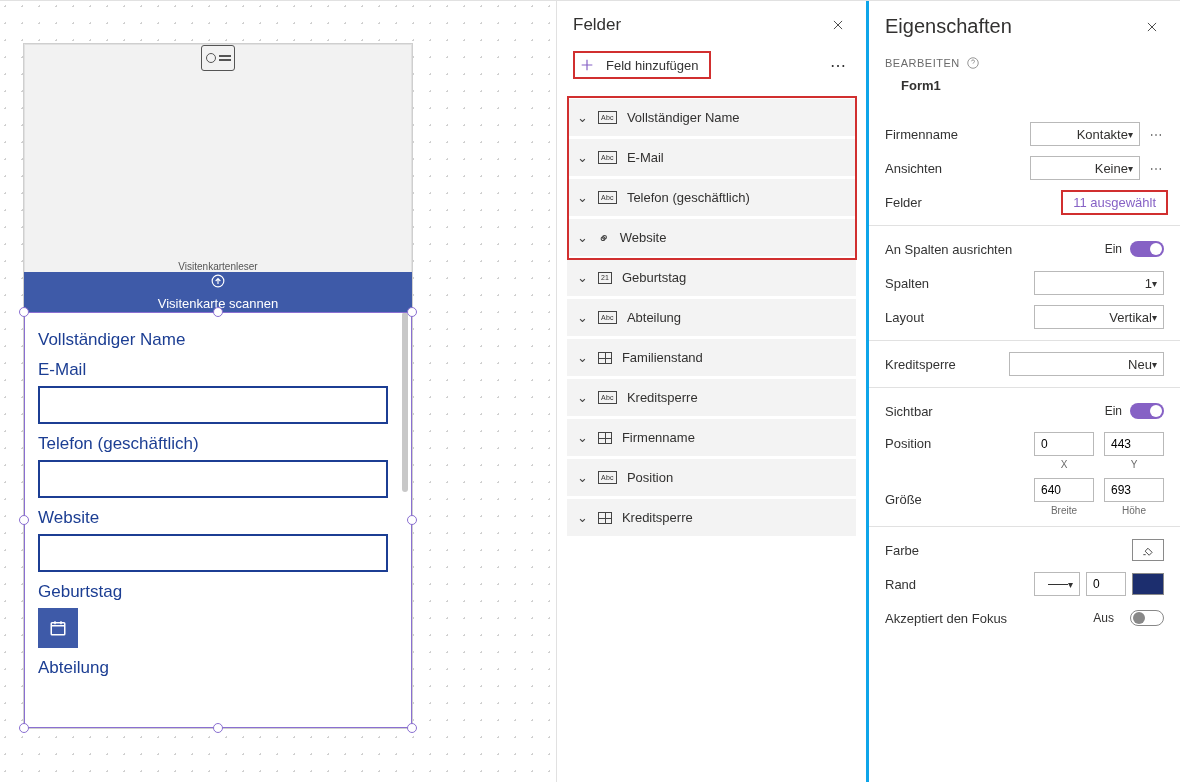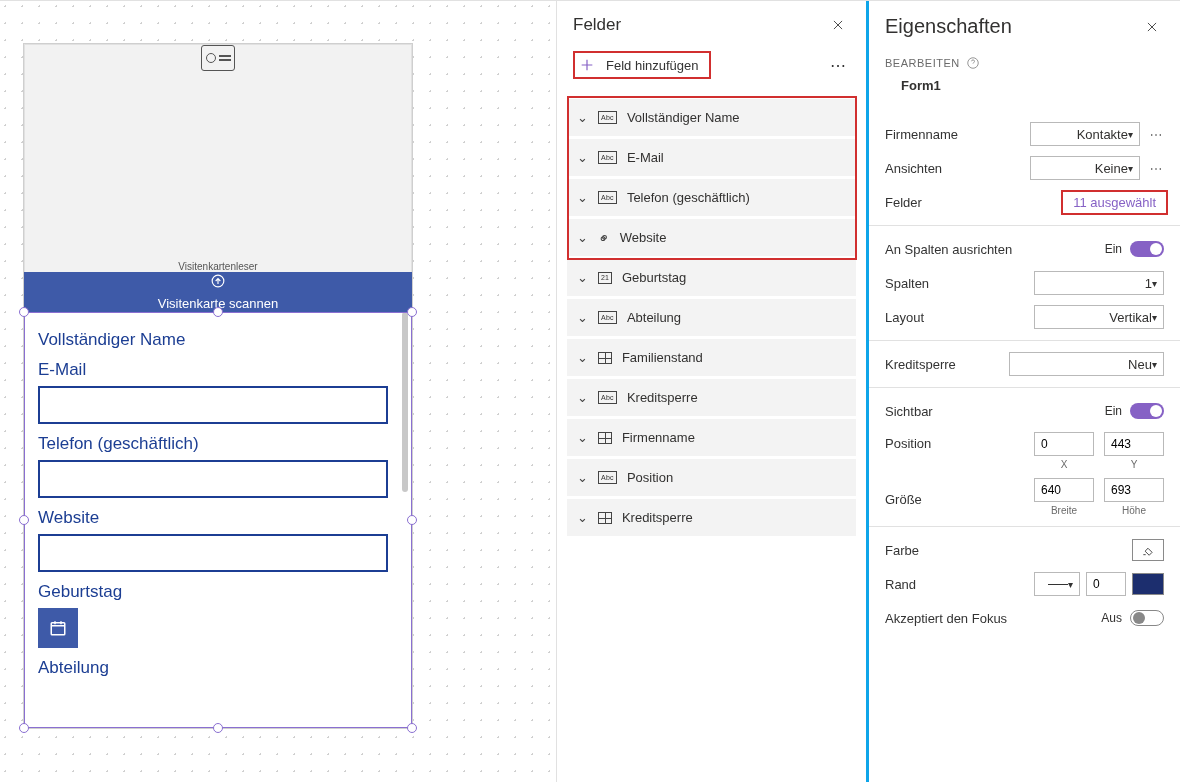--- a/index.html
+++ b/index.html
@@ -381,18 +381,18 @@
       <div class="sel" style="width:46px">
         <span style="width:20px;border-top:1.5px solid #333;"></span>
         <span class="chev">▾</span>
       </div>
       <input class="numin" style="width: 40px; margin-left: 6px;" value="0">
       <div class="colorSq" style="background:#1c2e6e; margin-left:6px;"></div>
     </div>
 
     <div class="prow">
       <div class="lbl">Akzeptiert den Fokus</div>
-      <span style="margin-right:8px;font-size:12px;">Aus</span>
+      <span style="margin-right:16px;font-size:12px;">Aus</span>
       <div class="toggle off"></div>
     </div>
   </div>
 
 </div>
 
 </body></html>

